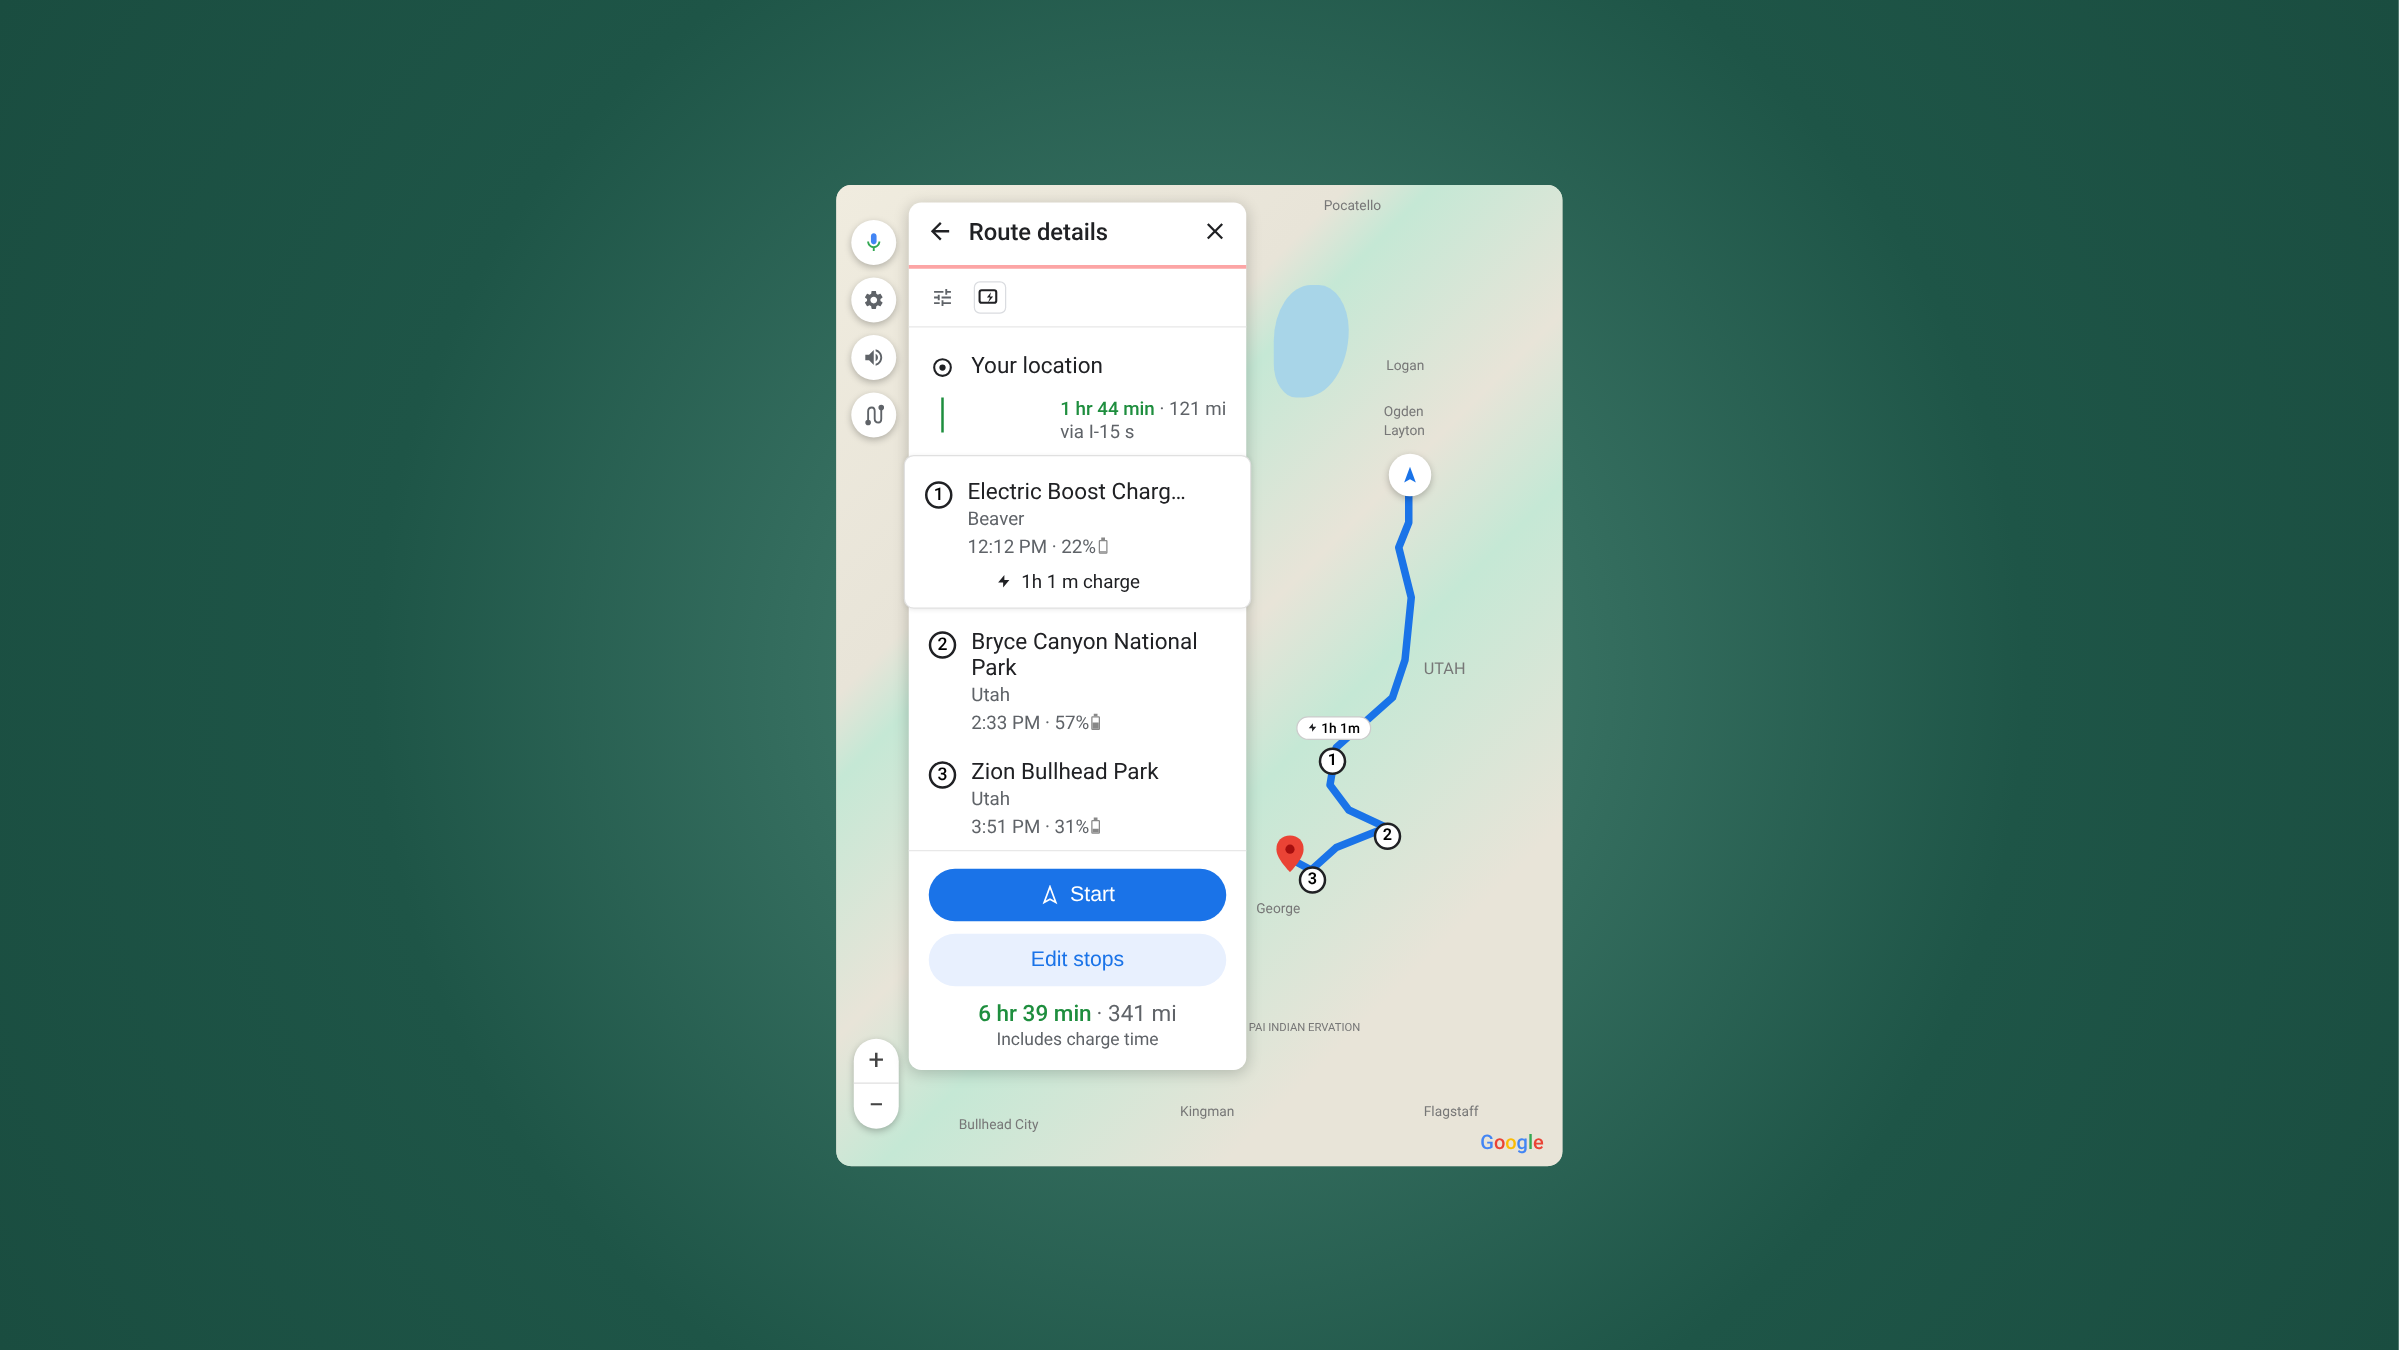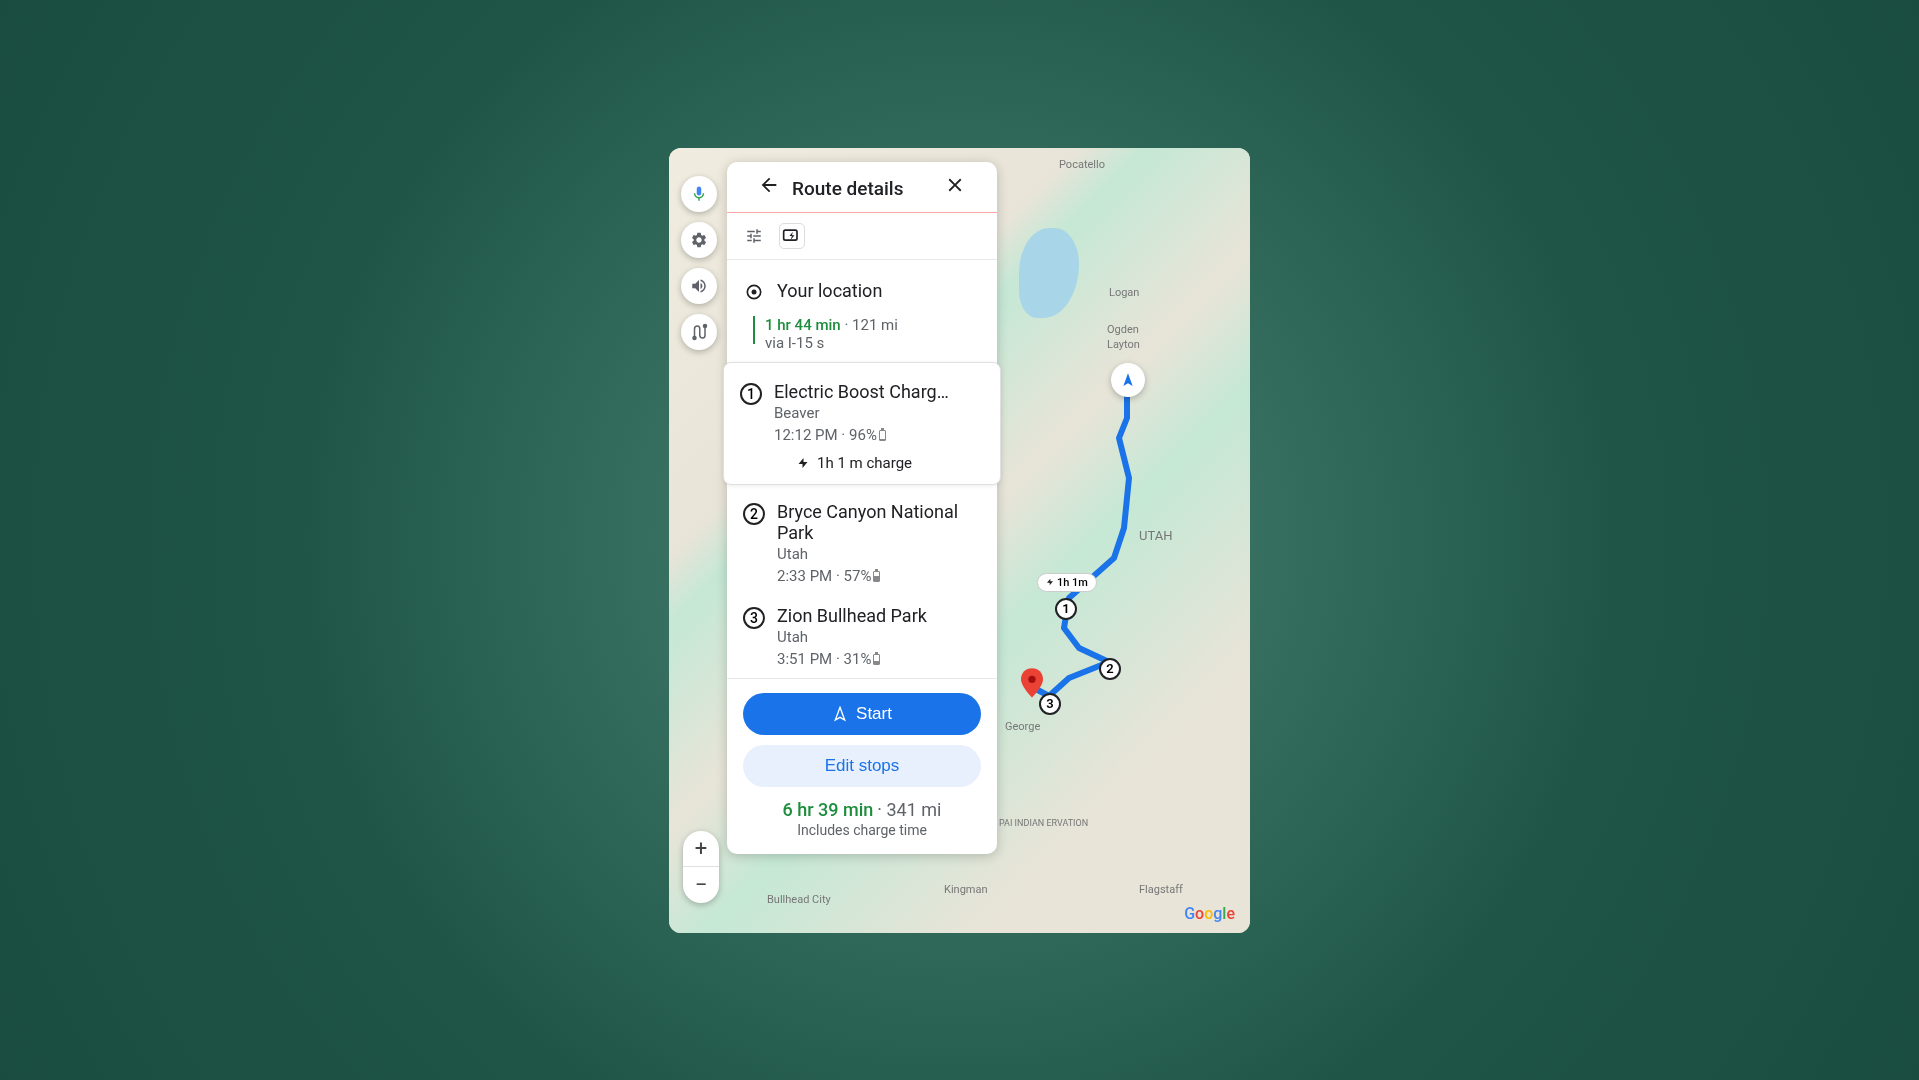--- a/index.html
+++ b/index.html
@@ -88,23 +88,23 @@
   left: 58px;
   width: 270px;
   background: #fff;
   border-radius: 10px;
   box-shadow: 0 2px 12px rgba(0,0,0,0.2);
   display: flex;
   flex-direction: column;
 }
 .panel-header {
   display: flex;
-  align-items: flex-end;
-  padding: 12px 31px;
-  border-bottom: 1px solid #fca5a5;
+  align-items: flex-start;
+  padding: 12px 14px;
+  border-bottom: 3px solid #fca5a5;
 }
 .panel-title {
   flex: 1;
   font-size: 19px;
   font-weight: 500;
   color: #202124;
   margin-left: 12px;
 }
 .toolbar {
   display: flex;
@@ -159,20 +159,22 @@
   margin-top: 2px;
 }
 .stop-meta {
   font-size: 15px;
   color: #5f6368;
   margin-top: 4px;
 }
 .leg-row {
   display: flex;
   padding: 4px 16px 12px;
+  gap: 12px;
+  justify-content: space-between;
 }
 .leg-bar {
   width: 22px;
   display: flex;
   justify-content: center;
 }
 .leg-bar::before {
   content: '';
   width: 2px;
   height: 28px;
@@ -424,21 +426,21 @@
           <div class="leg-via">via I-15 s</div>
         </div>
       </div>
 
       <div class="highlighted">
         <div class="stop-row">
           <div class="stop-marker">1</div>
           <div class="stop-body">
             <div class="stop-title">Electric Boost Charg…</div>
             <div class="stop-sub">Beaver</div>
-            <div class="stop-meta"><span>12:12 PM</span> · <span>96%</span><span class="batt-icon batt-15"></span></div>
+            <div class="stop-meta"><span>12:12 PM</span> · <span>22%</span><span class="batt-icon batt-15"></span></div>
           </div>
         </div>
         <div class="charge-row">
           <svg width="12" height="14" viewBox="0 0 24 24">
               <path d="M13 2 L3 14 L11 14 L11 22 L21 10 L13 10 Z" fill="#202124"></path>
             </svg>
           <span>1h 1 m charge</span>
         </div>
       </div>
 

